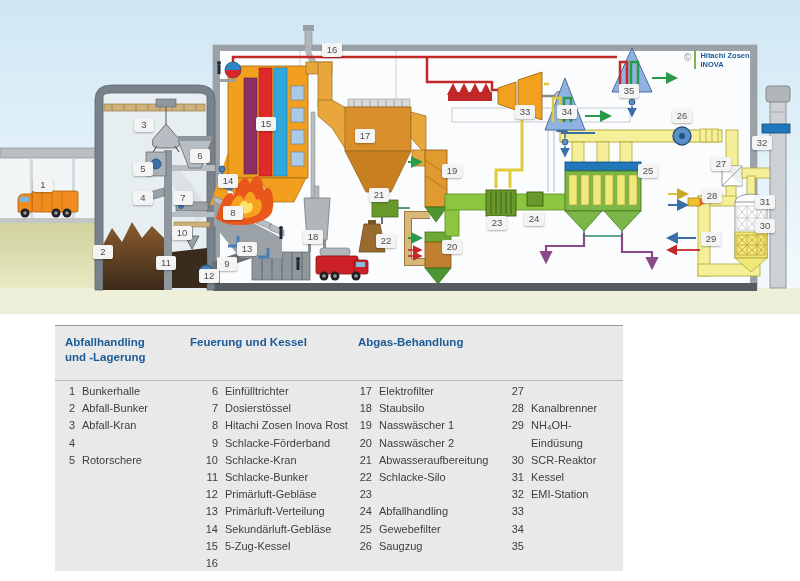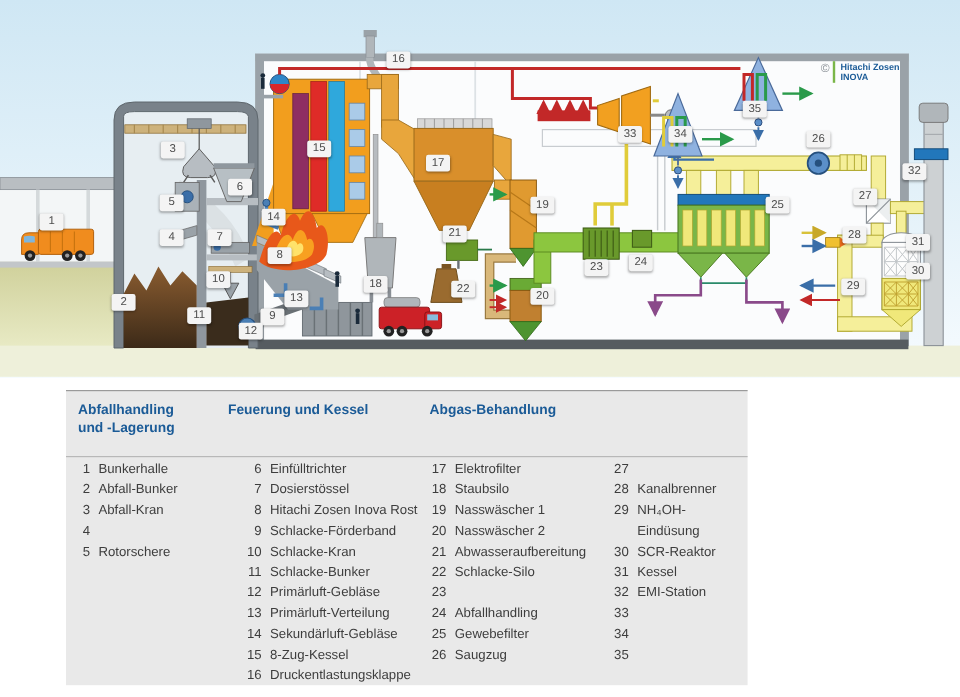--- a/index.html
+++ b/index.html
@@ -545,25 +545,24 @@
         <div class="item">
           <span class="num">13</span>
           <span class="lbl">Primärluft-Verteilung</span>
         </div>
         <div class="item">
           <span class="num">14</span>
           <span class="lbl">Sekundärluft-Gebläse</span>
         </div>
         <div class="item">
           <span class="num">15</span>
-          <span class="lbl">8-Zug-Kessel</span>
+          <span class="lbl">5-Zug-Kessel</span>
         </div>
         <div class="item">
           <span class="num">16</span>
-          <span class="lbl">Druckentlastungsklappe</span>
         </div>
       </div>
     <div class="lcol lc2">
         <div class="item">
           <span class="num">17</span>
           <span class="lbl">Elektrofilter</span>
         </div>
         <div class="item">
           <span class="num">18</span>
           <span class="lbl">Staubsilo</span>

